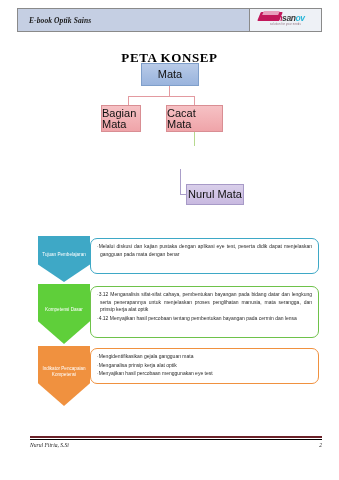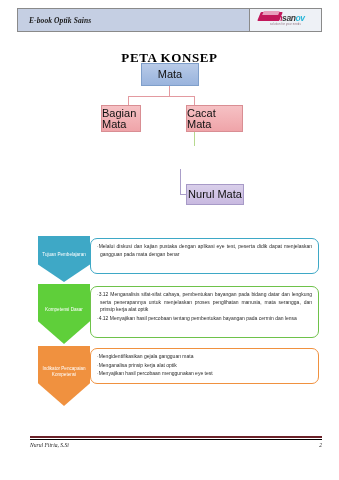--- a/index.html
+++ b/index.html
@@ -151,21 +151,20 @@
   }
   .node-bagian {
     left: 101px; top: 47px; width: 40px; height: 27px;
     background: linear-gradient(to bottom, #f6c1c4 0%, #f2b0b4 60%, #efa4a9 100%);
     border: 1px solid #d98e93;
   }
   .node-cacat {
     left: 166px; top: 47px; width: 57px; height: 27px;
     background: linear-gradient(to bottom, #f6c1c4 0%, #f2b0b4 60%, #efa4a9 100%);
     border: 1px solid #d98e93;
-    margin-left: 20px;
   }
   .node-eyetest {
     left: 169px; top: 88px; width: 52px; height: 23px;
     background: linear-gradient(to bottom, #dff0c2 0%, #d4ebb0 60%, #cce6a4 100%);
     border: 1px solid #aace84;
   }
   .node-kacamata {
     left: 186px; top: 126px; width: 58px; height: 21px;
     background: linear-gradient(to bottom, #d9cfea 0%, #cfc2e4 60%, #c8b9e0 100%);
     border: 1px solid #a79ac7;

